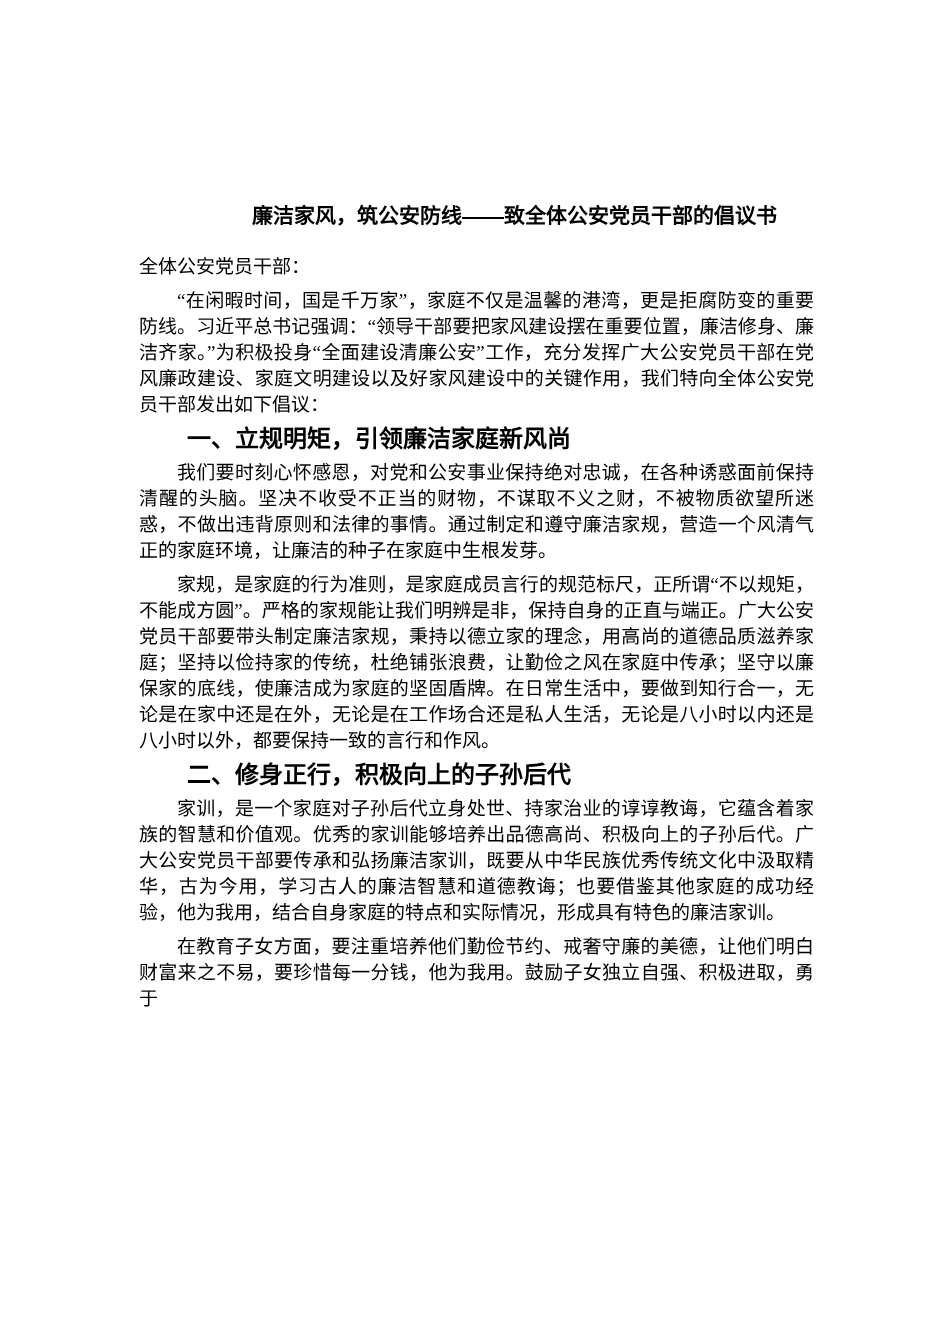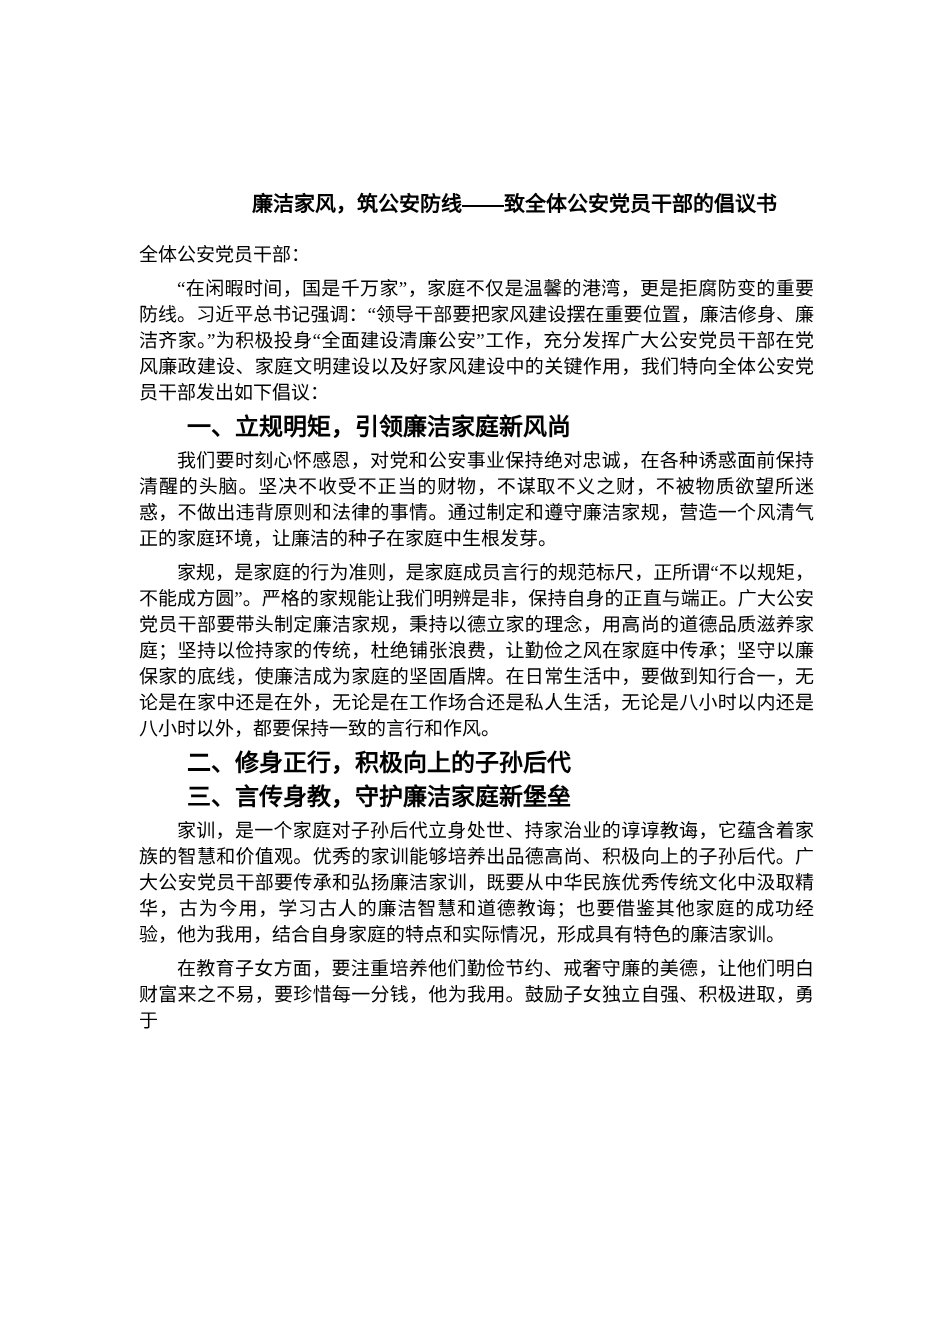--- a/index.html
+++ b/index.html
@@ -10,21 +10,21 @@
   .page {
     position: relative;
     width: 950px;
     height: 1344px;
     background: #ffffff;
     color: #000000;
     overflow: hidden;
     font-family: "Liberation Serif", serif;
   }
   .doc-title {
-    margin: 0;
+    margin: 12px;
     padding: 190px 52px 0 131px;
     text-align: center;
     font-family: "Liberation Sans", sans-serif;
     font-weight: bold;
     font-size: 21px;
     line-height: 28px;
     color: #000000;
   }
   .doc-body {
     margin: 24px 128px 0 131px;
@@ -55,17 +55,16 @@
 
 <div class="page">
   <h1 class="doc-title">廉洁家风，筑公安防线——致全体公安党员干部的倡议书</h1>
   <div class="doc-body" id="doc-body">
       <p class="block-salutation">全体公安党员干部：</p>
       <p class="block-paragraph">“在闲暇时间，国是千万家”，家庭不仅是温馨的港湾，更是拒腐防变的重要防线。习近平总书记强调：“领导干部要把家风建设摆在重要位置，廉洁修身、廉洁齐家。”为积极投身“全面建设清廉公安”工作，充分发挥广大公安党员干部在党风廉政建设、家庭文明建设以及好家风建设中的关键作用，我们特向全体公安党员干部发出如下倡议：</p>
       <p class="block-heading">一、立规明矩，引领廉洁家庭新风尚</p>
       <p class="block-paragraph">我们要时刻心怀感恩，对党和公安事业保持绝对忠诚，在各种诱惑面前保持清醒的头脑。坚决不收受不正当的财物，不谋取不义之财，不被物质欲望所迷惑，不做出违背原则和法律的事情。通过制定和遵守廉洁家规，营造一个风清气正的家庭环境，让廉洁的种子在家庭中生根发芽。</p>
       <p class="block-paragraph">家规，是家庭的行为准则，是家庭成员言行的规范标尺，正所谓“不以规矩，不能成方圆”。严格的家规能让我们明辨是非，保持自身的正直与端正。广大公安党员干部要带头制定廉洁家规，秉持以德立家的理念，用高尚的道德品质滋养家庭；坚持以俭持家的传统，杜绝铺张浪费，让勤俭之风在家庭中传承；坚守以廉保家的底线，使廉洁成为家庭的坚固盾牌。在日常生活中，要做到知行合一，无论是在家中还是在外，无论是在工作场合还是私人生活，无论是八小时以内还是八小时以外，都要保持一致的言行和作风。</p>
       <p class="block-heading">二、修身正行，积极向上的子孙后代</p>
-      <p class="block-heading">三、言传身教，守护廉洁家庭新堡垒</p>
       <p class="block-paragraph">家训，是一个家庭对子孙后代立身处世、持家治业的谆谆教诲，它蕴含着家族的智慧和价值观。优秀的家训能够培养出品德高尚、积极向上的子孙后代。广大公安党员干部要传承和弘扬廉洁家训，既要从中华民族优秀传统文化中汲取精华，古为今用，学习古人的廉洁智慧和道德教诲；也要借鉴其他家庭的成功经验，他为我用，结合自身家庭的特点和实际情况，形成具有特色的廉洁家训。</p>
       <p class="block-paragraph">在教育子女方面，要注重培养他们勤俭节约、戒奢守廉的美德，让他们明白财富来之不易，要珍惜每一分钱，他为我用。鼓励子女独立自强、积极进取，勇于</p>
     </div>
 </div>
 
 </body></html>

